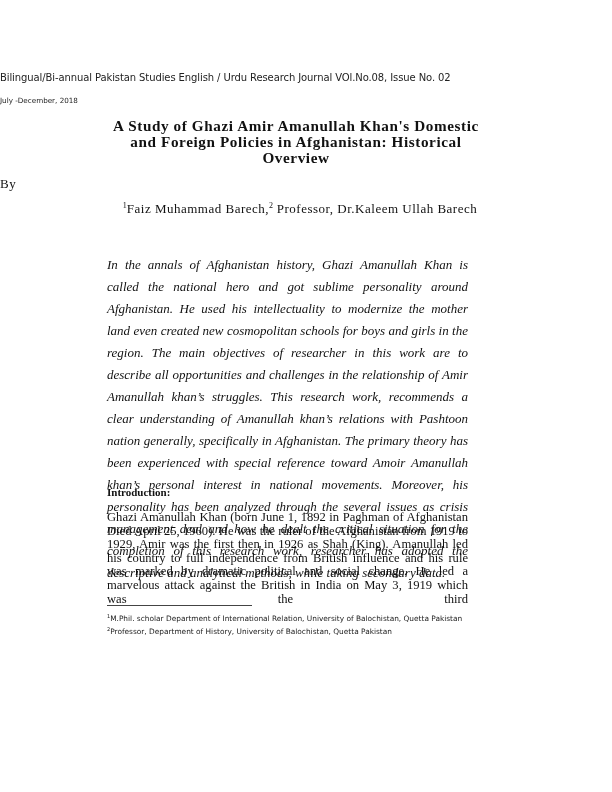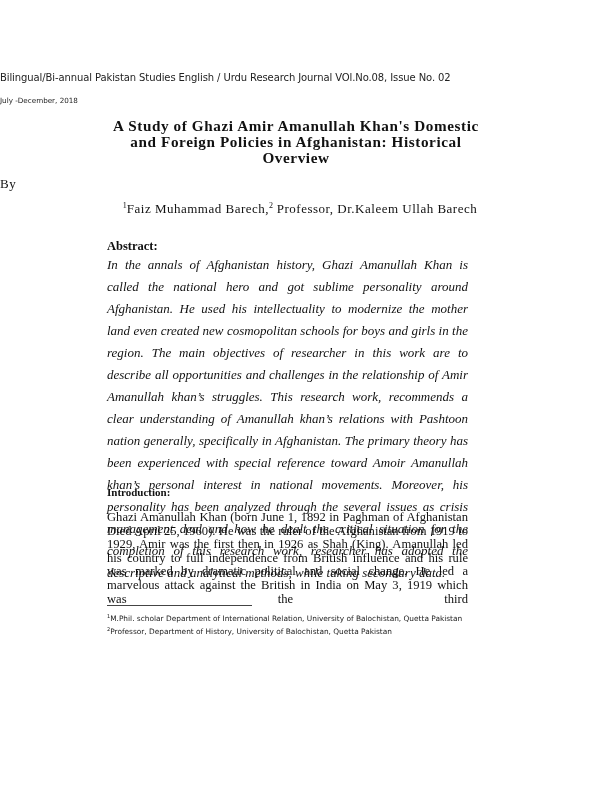--- a/index.html
+++ b/index.html
@@ -70,21 +70,20 @@
   <div class="date">July -December, 2018</div>
 
   <h1 class="title">A Study of Ghazi Amir Amanullah Khan's Domestic and Foreign Policies in Afghanistan: Historical Overview</h1>
 
   <div class="by">By</div>
 
   <div class="authors">
     <sup>1</sup><span>Faiz Muhammad Barech,</span><sup>2</sup><span> Professor, Dr.Kaleem Ullah Barech</span>
   </div>
 
-  <div class="col abstract-heading">Abstract:</div>
   <div class="col abstract-body">In the annals of Afghanistan history, Ghazi Amanullah Khan is called the national hero and got sublime personality around Afghanistan. He used his intellectuality to modernize the mother land even created new cosmopolitan schools for boys and girls in the region. The main objectives of researcher in this work are to describe all opportunities and challenges in the relationship of Amir Amanullah khan’s struggles. This research work, recommends a clear understanding of Amanullah khan’s relations with Pashtoon nation generally, specifically in Afghanistan. The primary theory has been experienced with special reference toward Amoir Amanullah khan’s personal interest in national movements. Moreover, his personality has been analyzed through the several issues as crisis management deal and how he dealt the critical situation for the completion of this research work, researcher has adopted the descriptive and analytical methods, while taking secondary data.</div>
 
 
   <div class="col intro-heading">Introduction:</div>
   <div class="col intro-body">Ghazi Amanullah Khan (born June 1, 1892 in Paghman of Afghanistan Died April 25, 1960). He was the ruler of the Afghanistan from 1919 to 1929, Amir was the first then in 1926 as Shah (King). Amanullah led his country to full independence from British influence and his rule was marked by dramatic political and social change. He led a marvelous attack against the British in India on May 3, 1919 which was the third</div>
 
   <div class="fn-rule"></div>
 
   <div class="col footnotes">
     <span class="fn"><sup>1</sup><span>M.Phil. scholar Department of International Relation, University of Balochistan, Quetta Pakistan</span></span>

